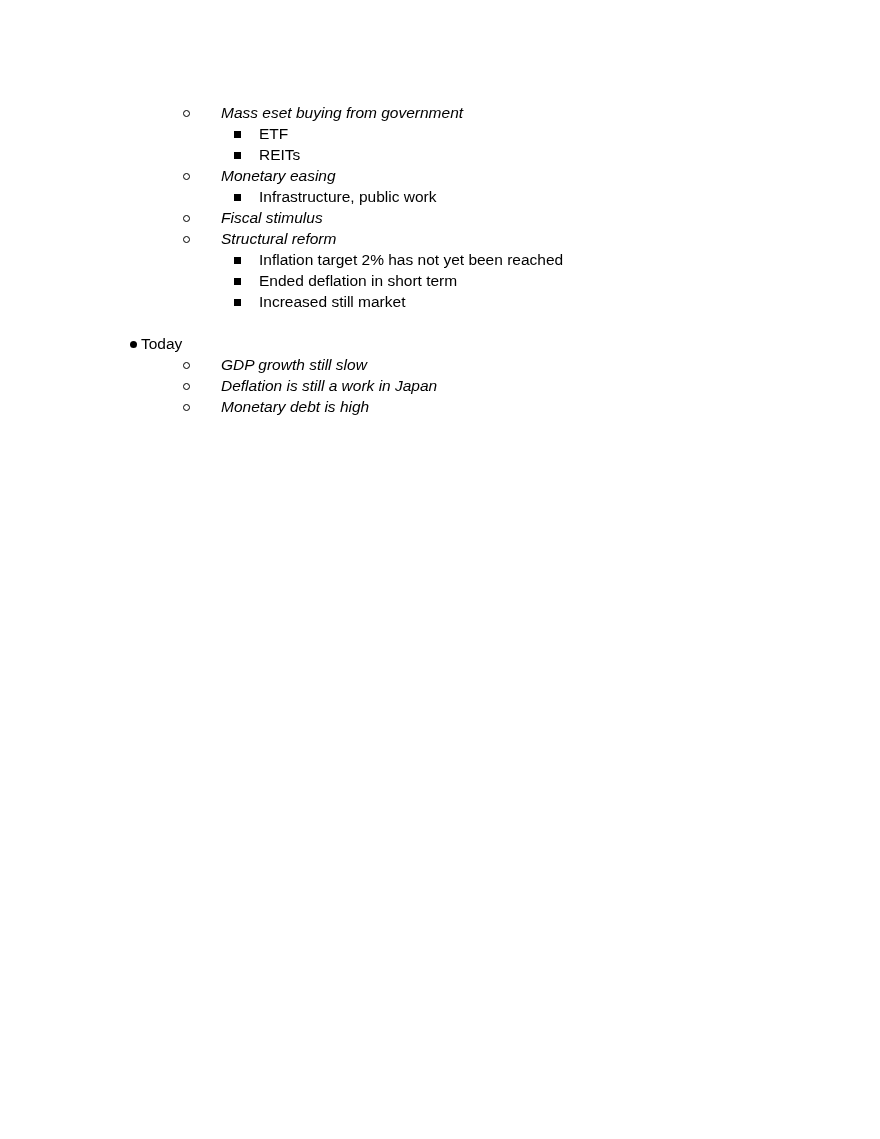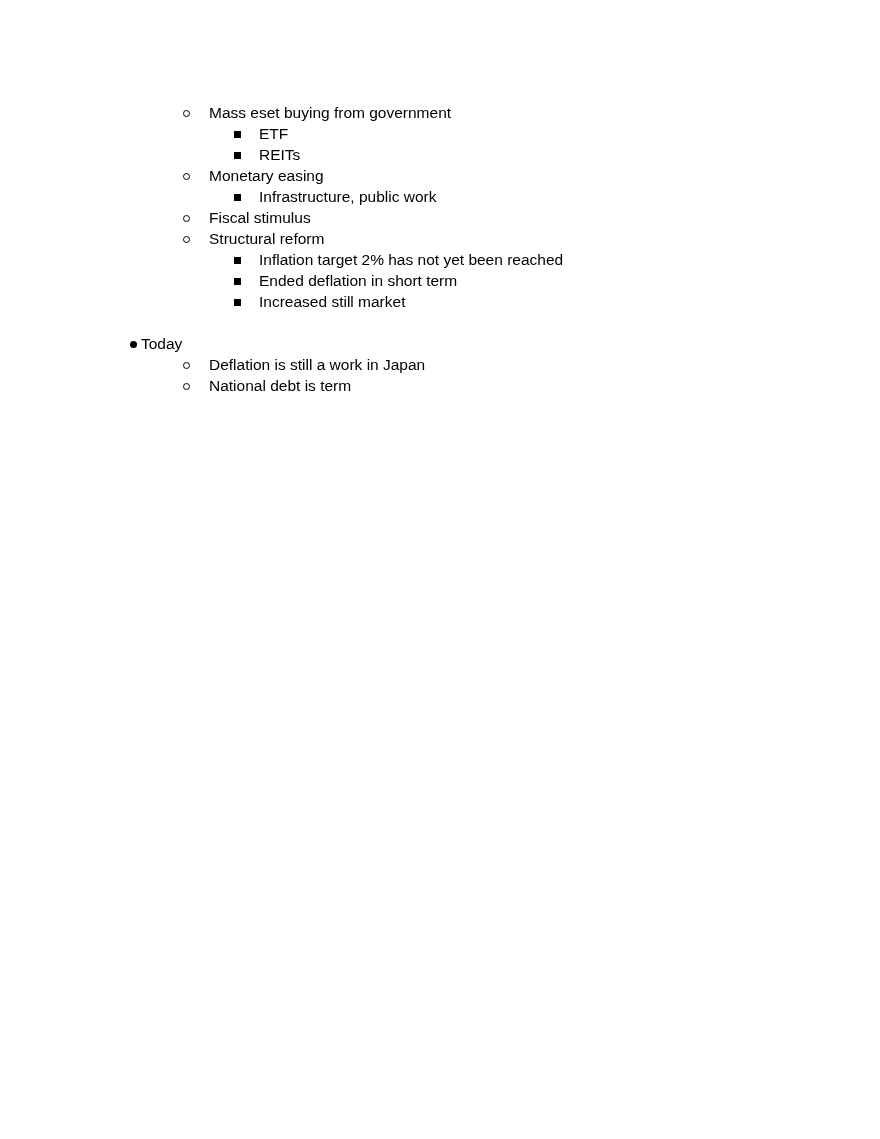--- a/index.html
+++ b/index.html
@@ -38,21 +38,21 @@
     }
     .text {
       position: absolute;
       top: 0;
     }
     
     .l1 .bullet { left: 128px; }
     .l1 .text { left: 141px; }
     
     .l2 .bullet { left: 181px; }
-    .l2 .text { left: 209px; }
+    .l2 .text { left: 221px; font-style: italic; }
     
     .l3 .bullet { left: 232px; }
     .l3 .text { left: 259px; }
 
     .disc {
       width: 7px; height: 7px;
       background: #000;
       border-radius: 50%;
       top: 8px;
       margin-left: 2px;
@@ -117,19 +117,23 @@
   </div>
 
   <div class="gap"></div>
 
   <div class="line l1">
     <span class="bullet disc"></span>
     <span class="text">Today</span>
   </div>
   <div class="line l2">
     <span class="bullet circle"></span>
+    <span class="text">GDP growth still slow</span>
+  </div>
+  <div class="line l2">
+    <span class="bullet circle"></span>
     <span class="text">Deflation is still a work in Japan</span>
   </div>
   <div class="line l2">
     <span class="bullet circle"></span>
-    <span class="text">National debt is term</span>
+    <span class="text">Monetary debt is high</span>
   </div>
 </div>
 
 </body></html>

